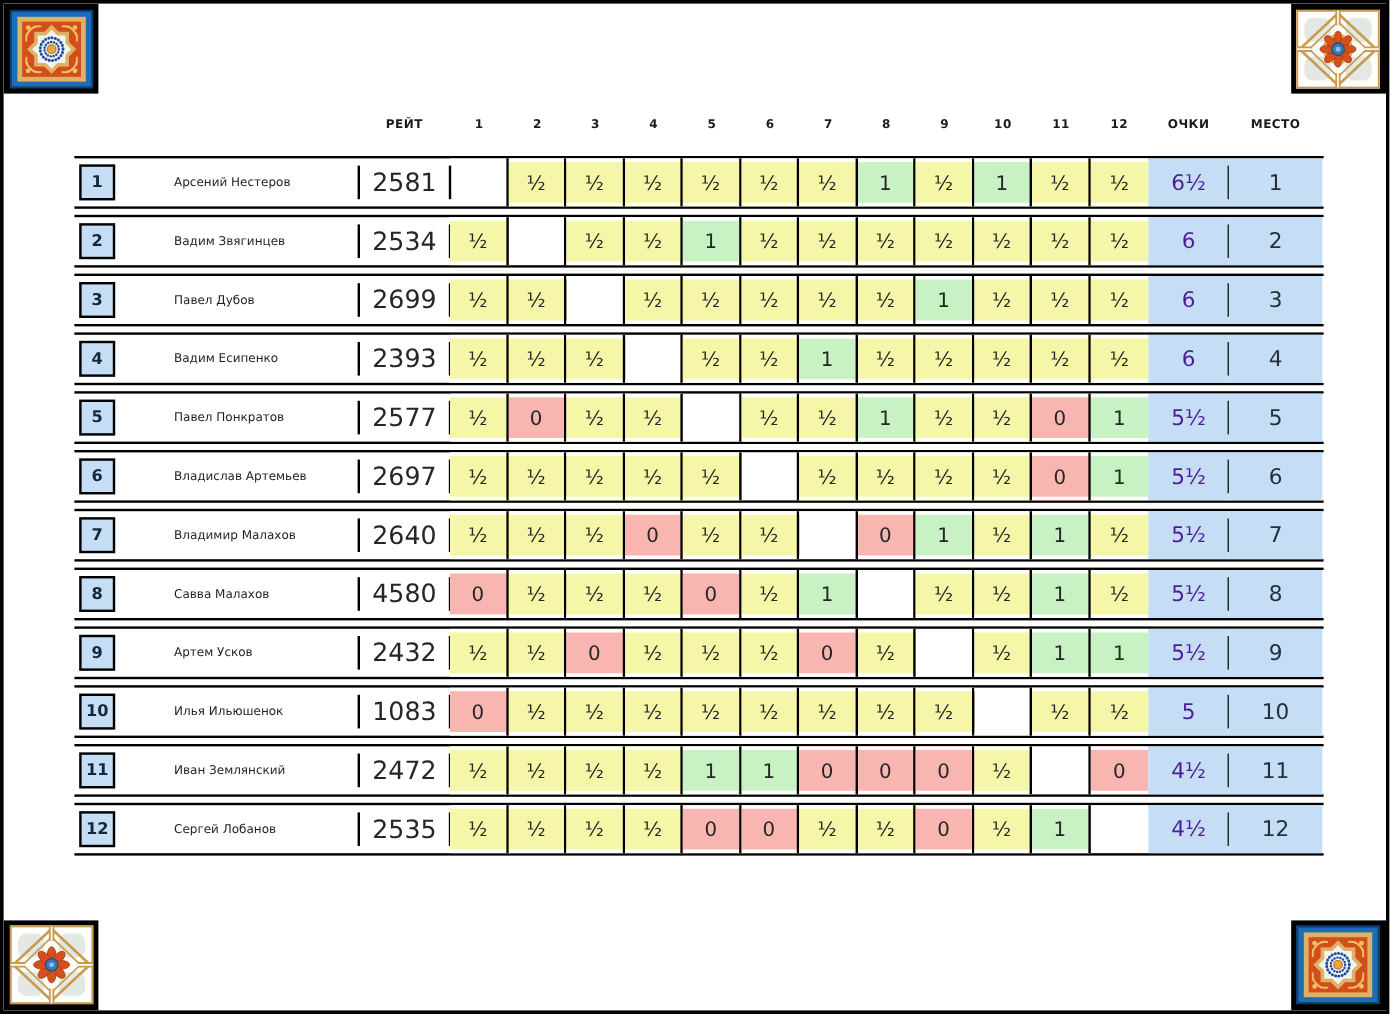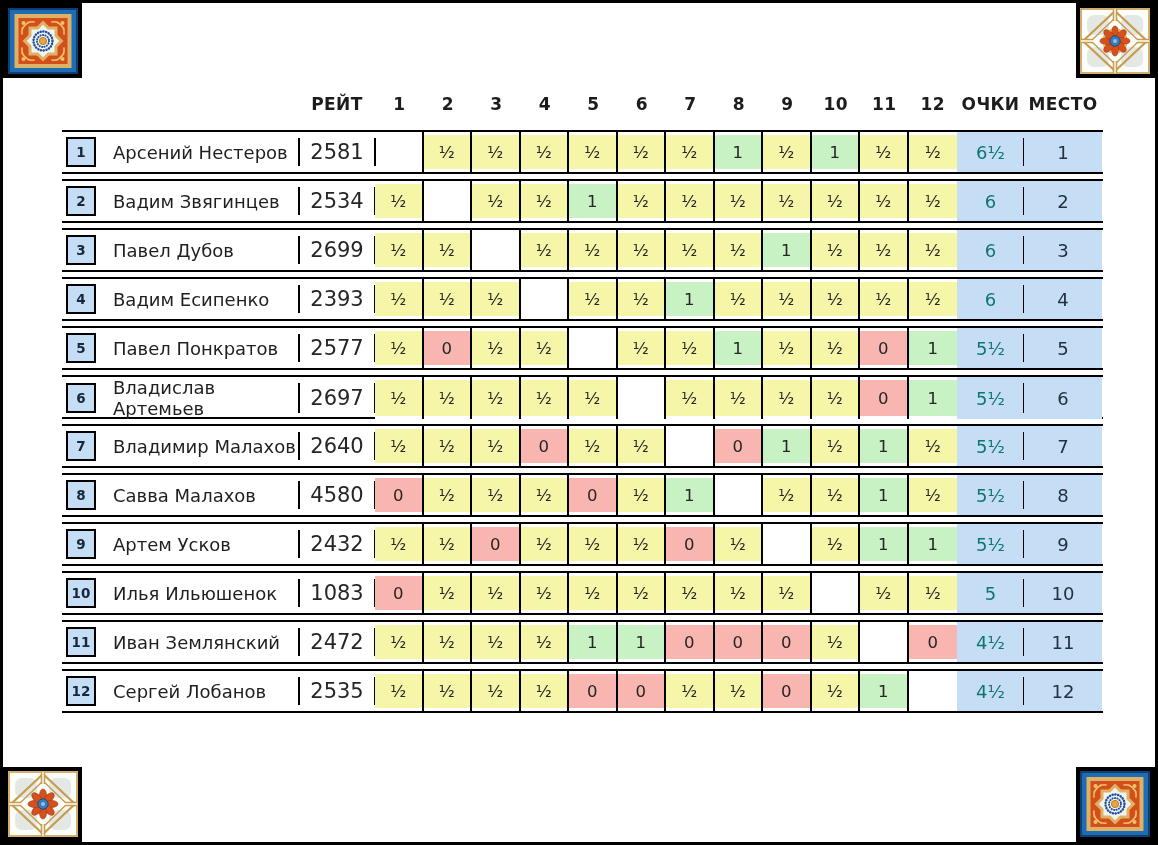--- a/index.html
+++ b/index.html
@@ -12,39 +12,39 @@
   .corner{position:absolute;background:#000;line-height:0;}
   .corner svg{display:block;}
   .corner.tl{top:0;left:0;padding:5px 4px 4px 5px;}
   .corner.tr{top:0;right:0;padding:5px 5px 4px 4px;}
   .corner.bl{bottom:0;left:0;padding:4px 4px 5px 5px;}
   .corner.br{bottom:0;right:0;padding:4px 5px 5px 4px;}
   
   .table{position:absolute;left:59px;top:88px;width:1041px;}
   .grid{display:grid;grid-template-columns:237px 76px repeat(12,48.5px) 67px 78px;}
   .hdr{height:26px;align-items:center;margin-bottom:13px;}
-  .hcell{text-align:center;font-weight:700;font-size:17px;letter-spacing:.4px;color:#1c1c1c;}
+  .hcell{text-align:center;font-weight:700;font-size:10px;letter-spacing:.4px;color:#1c1c1c;}
   .hcell.left{text-align:left;}
   .row{height:44px;box-sizing:border-box;border-top:2px solid #000;border-bottom:2px solid #000;margin-bottom:5px;}
   .cell{position:relative;display:flex;align-items:center;justify-content:center;}
   .cell.name{justify-content:flex-start;padding-left:4px;gap:17px;}
   .badge{width:26px;height:26px;flex:0 0 auto;background:var(--score,#c5def5);border:2.5px solid #000;
          display:flex;align-items:center;justify-content:center;font-size:13.5px;font-weight:700;color:#16273a;}
-  .pname{font-size:18px;color:#1f1f1f;}
+  .pname{font-size:10px;color:#1f1f1f;margin-left:32px;}
   .cell.rating{font-size:21px;color:#262626;}
   .cell.name::after,.cell.rating::after,.cell.pts::after{
     content:"";position:absolute;right:-1px;top:6px;bottom:6px;width:2px;background:#000;}
   .cell.res{font-size:16.5px;color:#262626;
     box-shadow:inset 0 3px 0 #fff, inset 0 -3px 0 #fff;}
   .cell.res:not(.nr){border-right:2px solid #000;}
   .cell.res.draw{background:var(--draw,#f6f6a9);}
   .cell.res.win{background:var(--win,#c9f2c4);}
   .cell.res.loss{background:var(--loss,#f9b6b0);}
   .cell.res.empty{background:transparent;}
-  .cell.pts{background:var(--score,#c5def5);font-size:18px;color:#0f766e;}
+  .cell.pts{background:var(--score,#c5def5);font-size:18px;color:#4c1d95;}
   .cell.place{background:var(--score,#c5def5);font-size:18px;color:#25303e;}
 </style>
 </head>
 <body>
 
 <div class="page">
 
   <div class="corner tl">
     <svg width="70" height="66" viewBox="0 0 70 66">
       <rect width="70" height="66" fill="#0d3f74"></rect>

